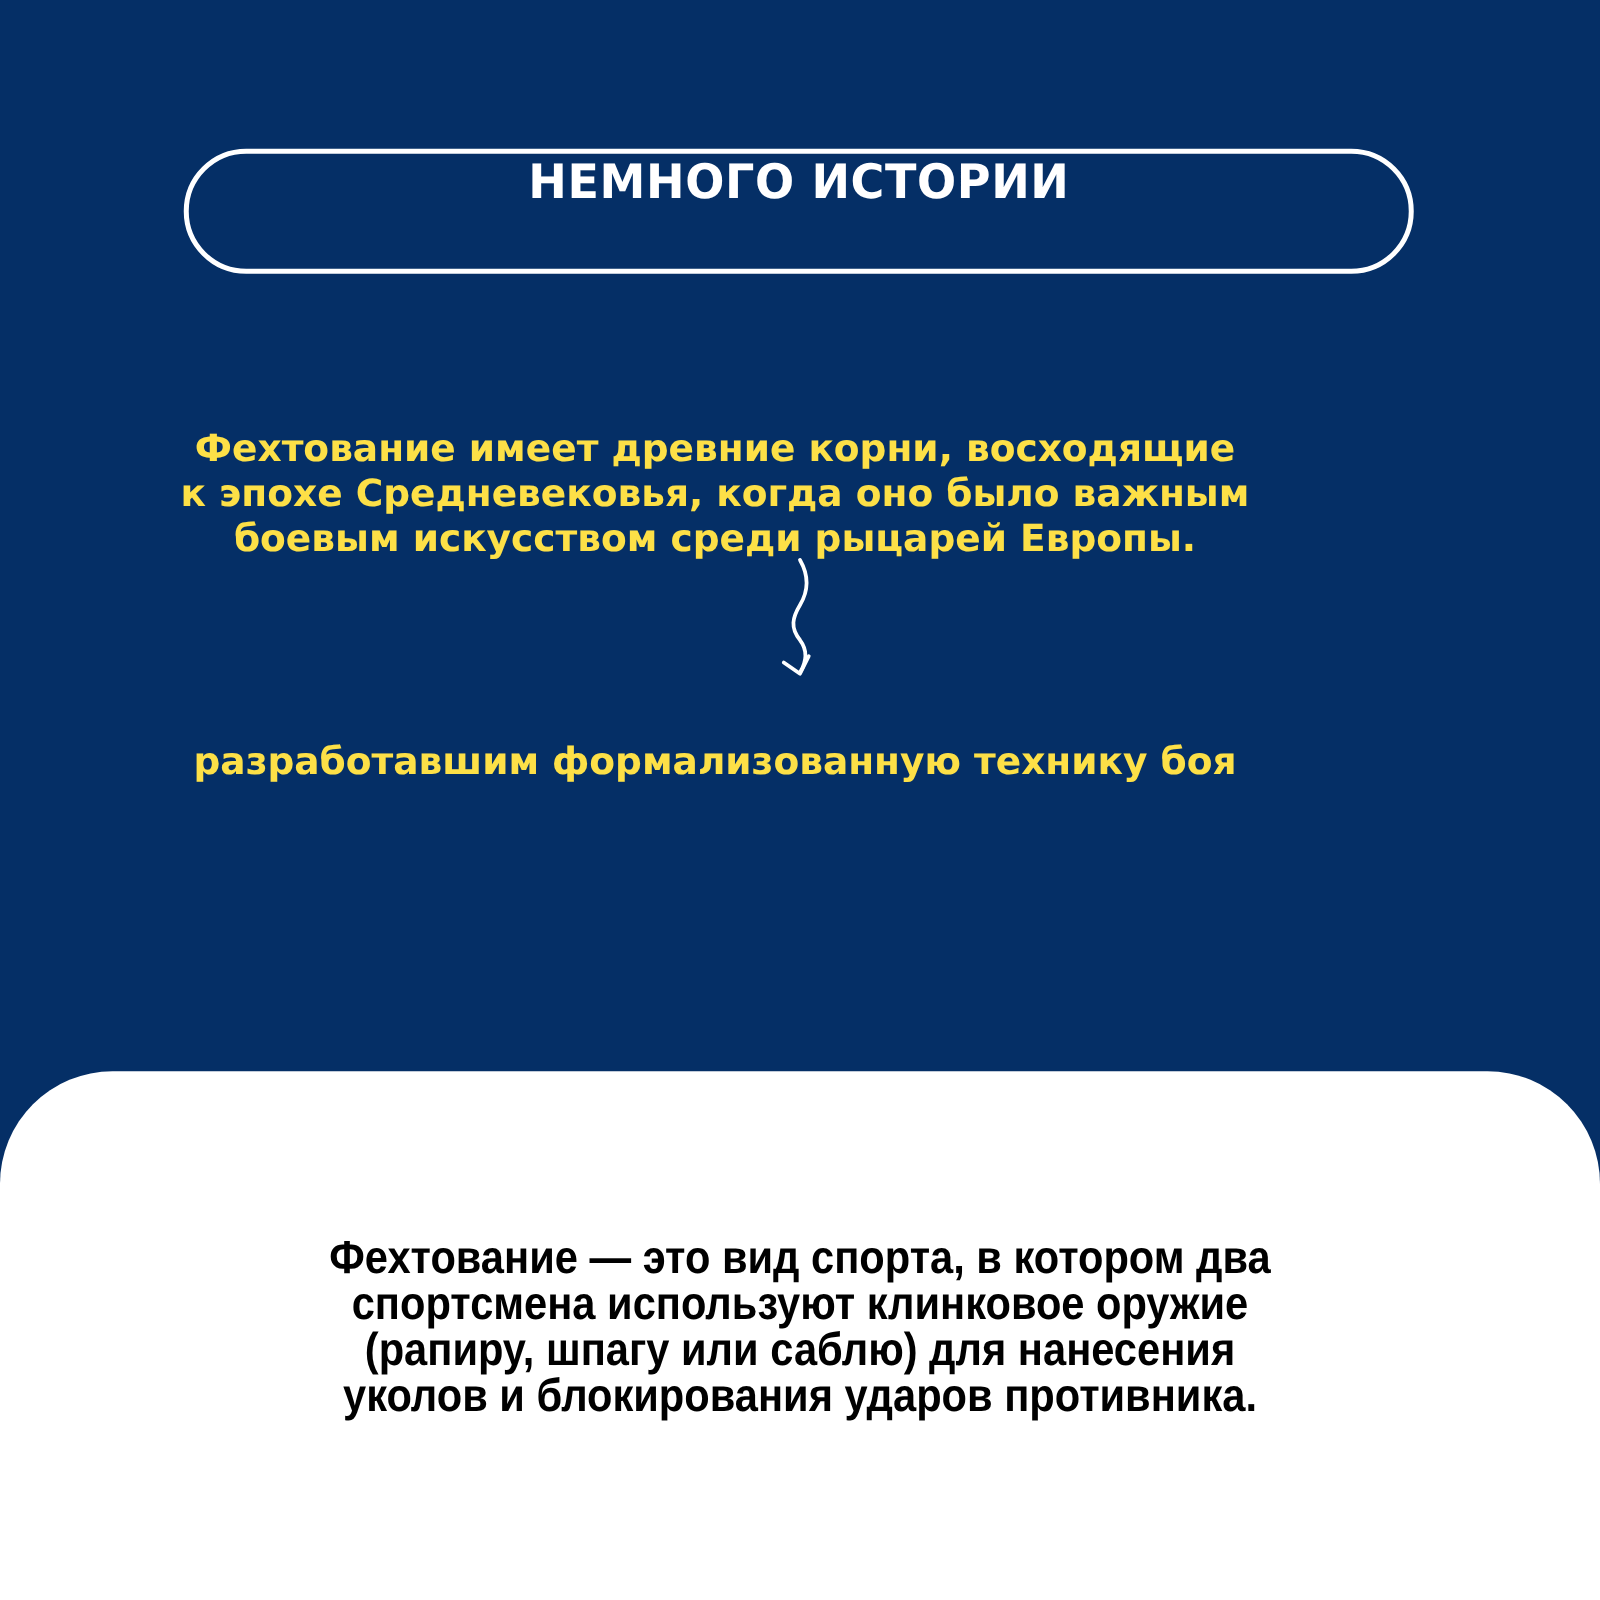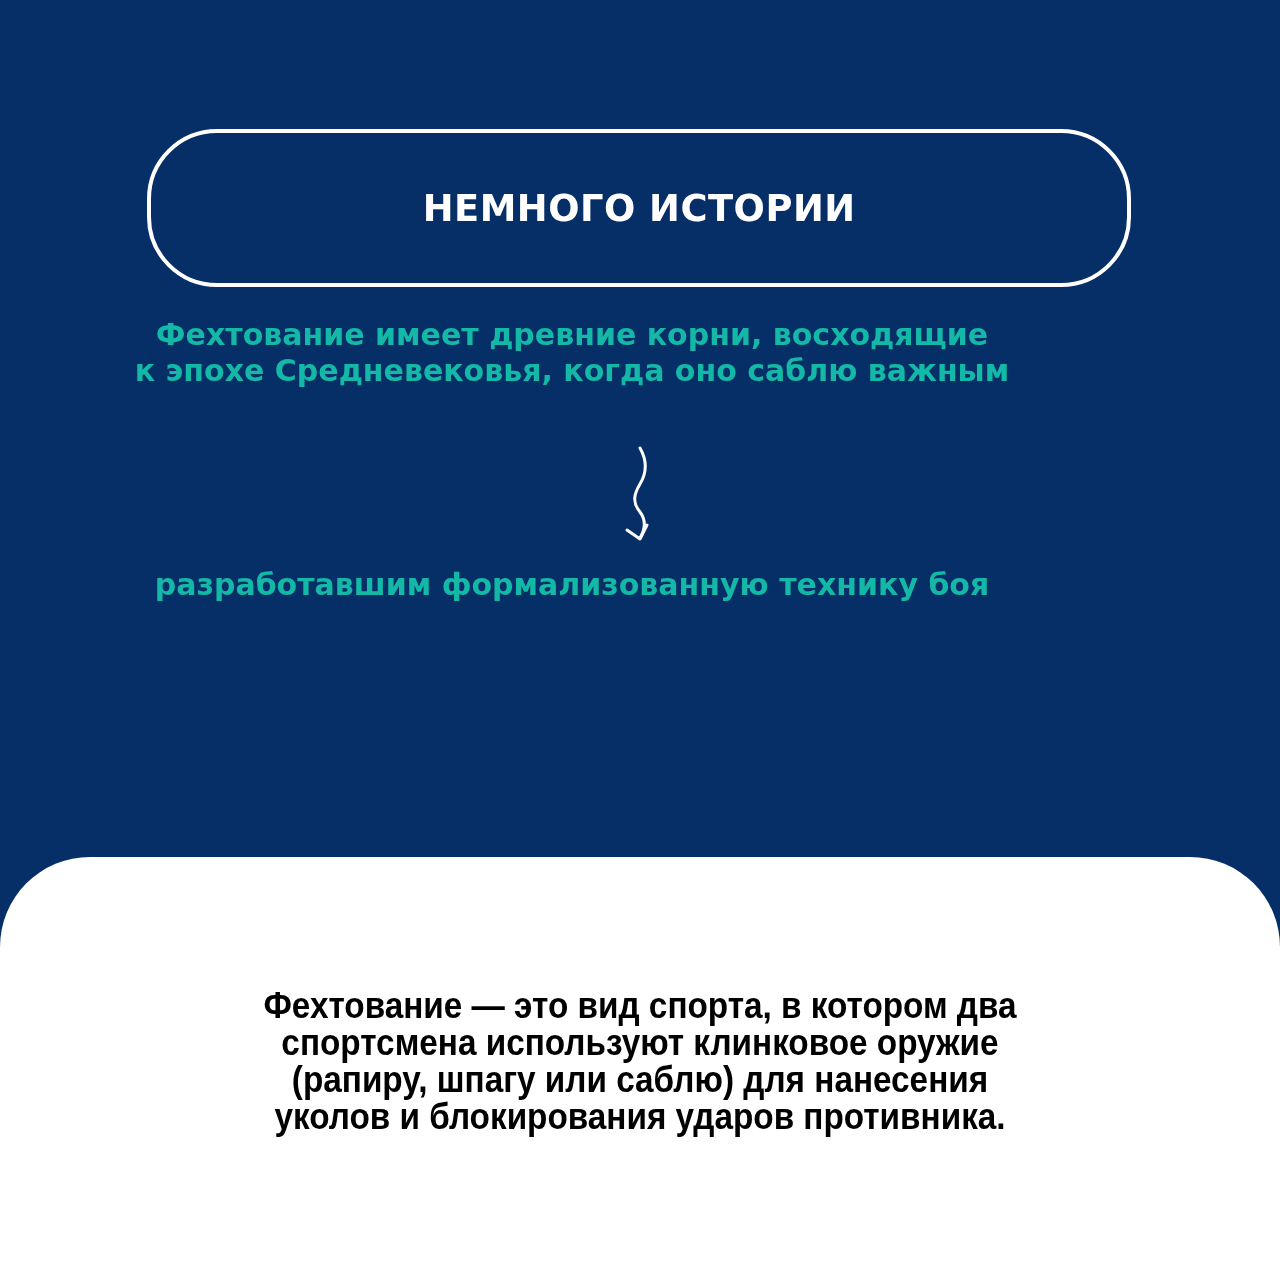--- a/index.html
+++ b/index.html
@@ -10,48 +10,49 @@
       width: 1280px;
       height: 1280px;
       position: relative;
       overflow: hidden;
       background: #052f66;
       font-family: "Liberation Sans", "DejaVu Sans", sans-serif;
     }
     .title-pill {
       position: absolute;
       left: 147px;
-      top: 129px;
+      top: 119px;
       width: 984px;
-      height: 158px;
+      height: 100px;
       box-sizing: border-box;
       border: 4px solid #ffffff;
       border-radius: 70px;
       display: flex;
-      align-items: center;
+      align-items: flex-start;
       justify-content: center;
     }
     .title-text {
       color: #ffffff;
       font-family: "DejaVu Sans", sans-serif;
       font-weight: bold;
       font-size: 38px;
       letter-spacing: 0.5px;
       transform: scaleX(0.97);
     }
     .para {
       position: absolute;
       left: 0;
       width: 1144px;
       text-align: center;
-      color: #14b8a6;
+      color: #fde047;
       font-family: "DejaVu Sans", sans-serif;
       font-weight: bold;
       font-size: 30px;
       line-height: 36px;
+      margin-top: 25px;
     }
     .para span {
       display: block;
       white-space: nowrap;
     }
     .para-1 { top: 317px; }
     .para-2 { top: 567px; }
     .arrow {
       position: absolute;
       left: 610px;
@@ -89,21 +90,22 @@
   </style>
 </head>
 <body>
 
 <div class="title-pill">
   <span class="title-text">НЕМНОГО ИСТОРИИ</span>
 </div>
 
 <div class="para para-1">
   <span>Фехтование имеет древние корни, восходящие</span>
-  <span>к эпохе Средневековья, когда оно саблю важным</span>
+  <span>к эпохе Средневековья, когда оно было важным</span>
+  <span>боевым искусством среди рыцарей Европы.</span>
 </div>
 
 <svg class="arrow" viewBox="0 0 60 110">
   <path d="M30 8 C38 22, 36 34, 30 44 C24 54, 22 62, 30 72 C36 80, 36 88, 30 98" fill="none" stroke="#ffffff" stroke-width="3" stroke-linecap="round"></path>
   <path d="M17 90 L30 99 L37 85" fill="none" stroke="#ffffff" stroke-width="3" stroke-linecap="round" stroke-linejoin="round"></path>
 </svg>
 
 <div class="para para-2">
   <span>разработавшим формализованную технику боя</span>
 </div>

